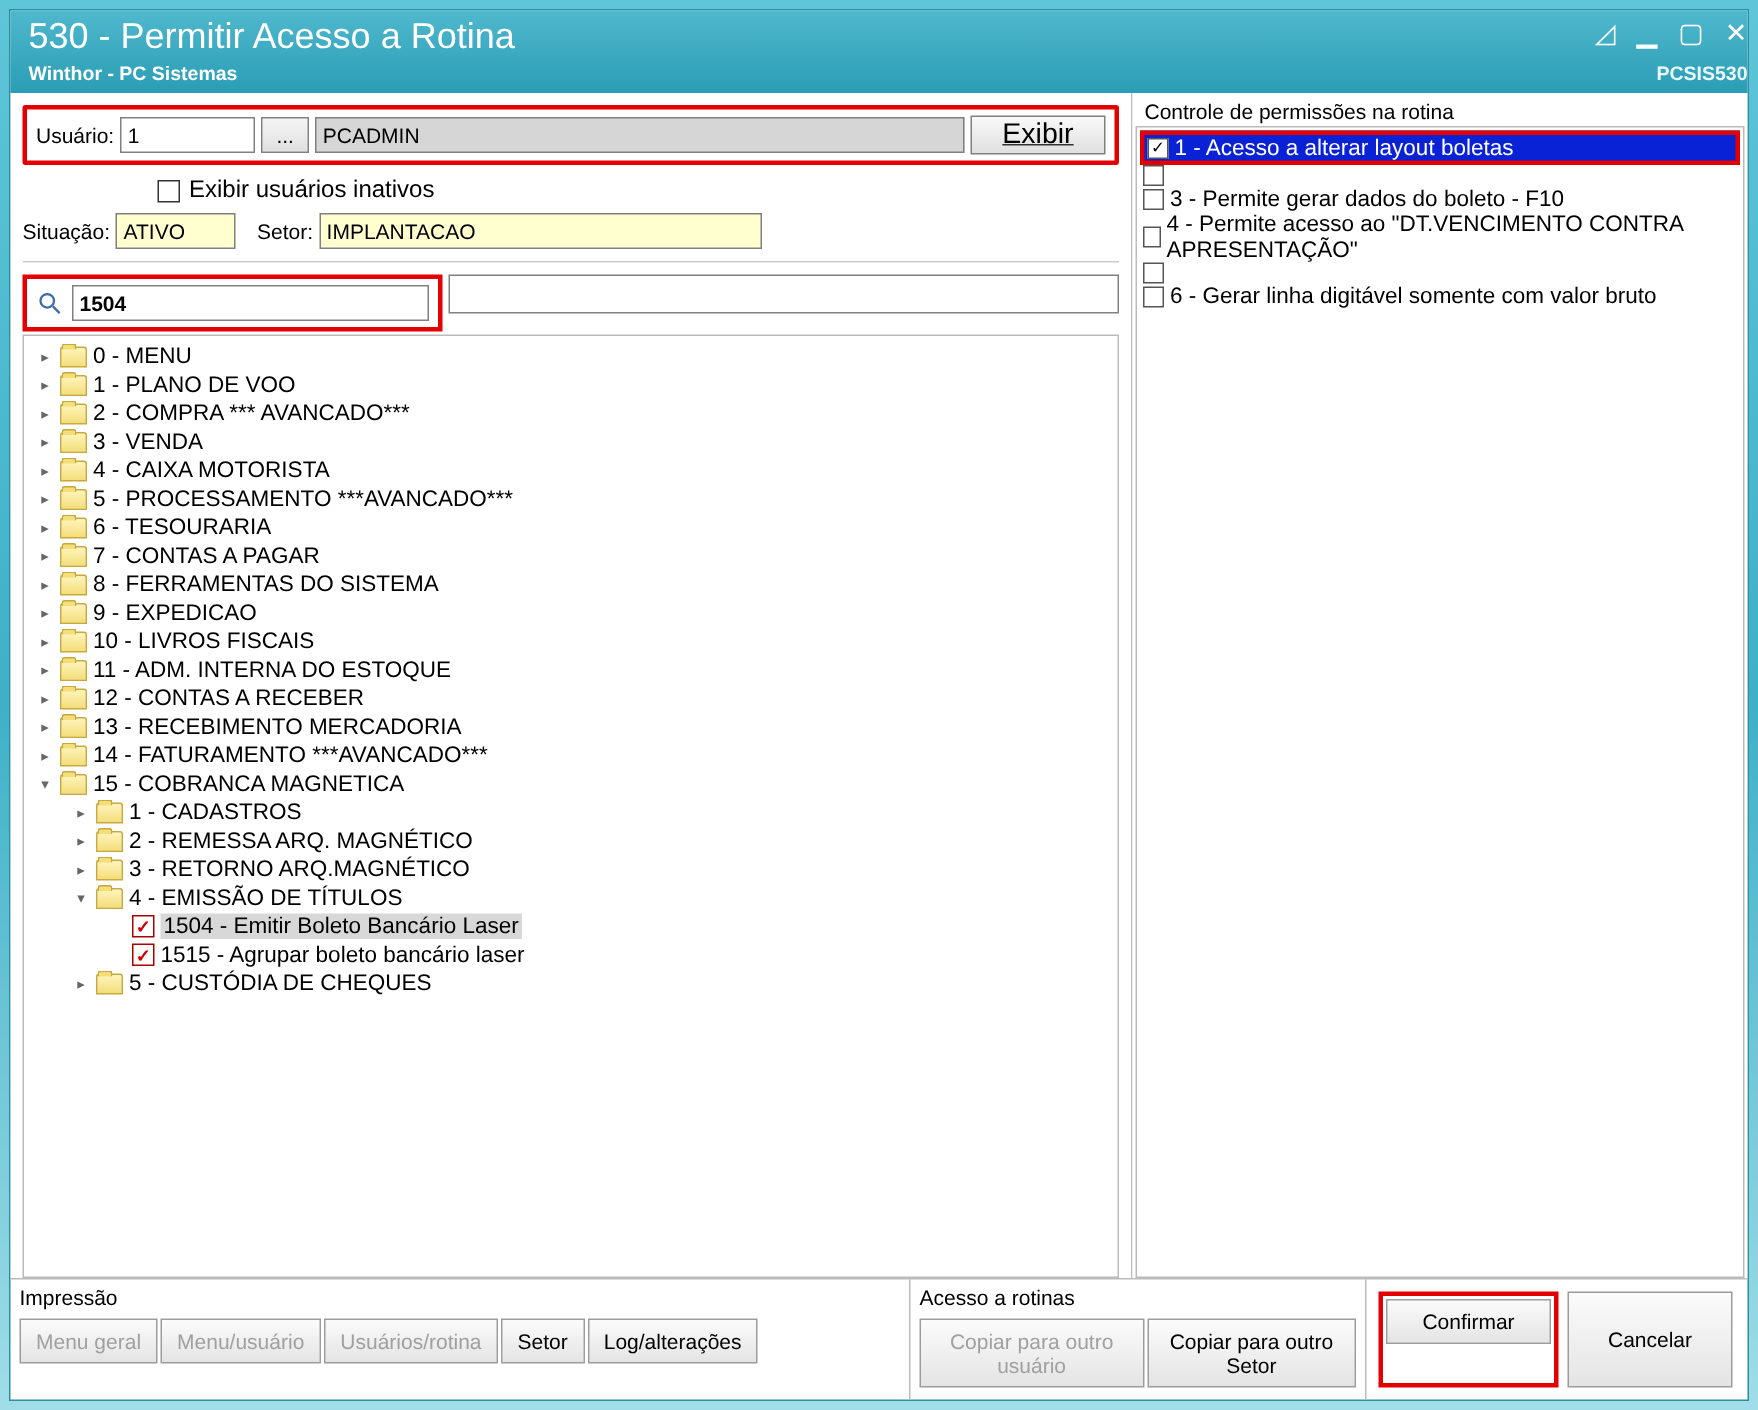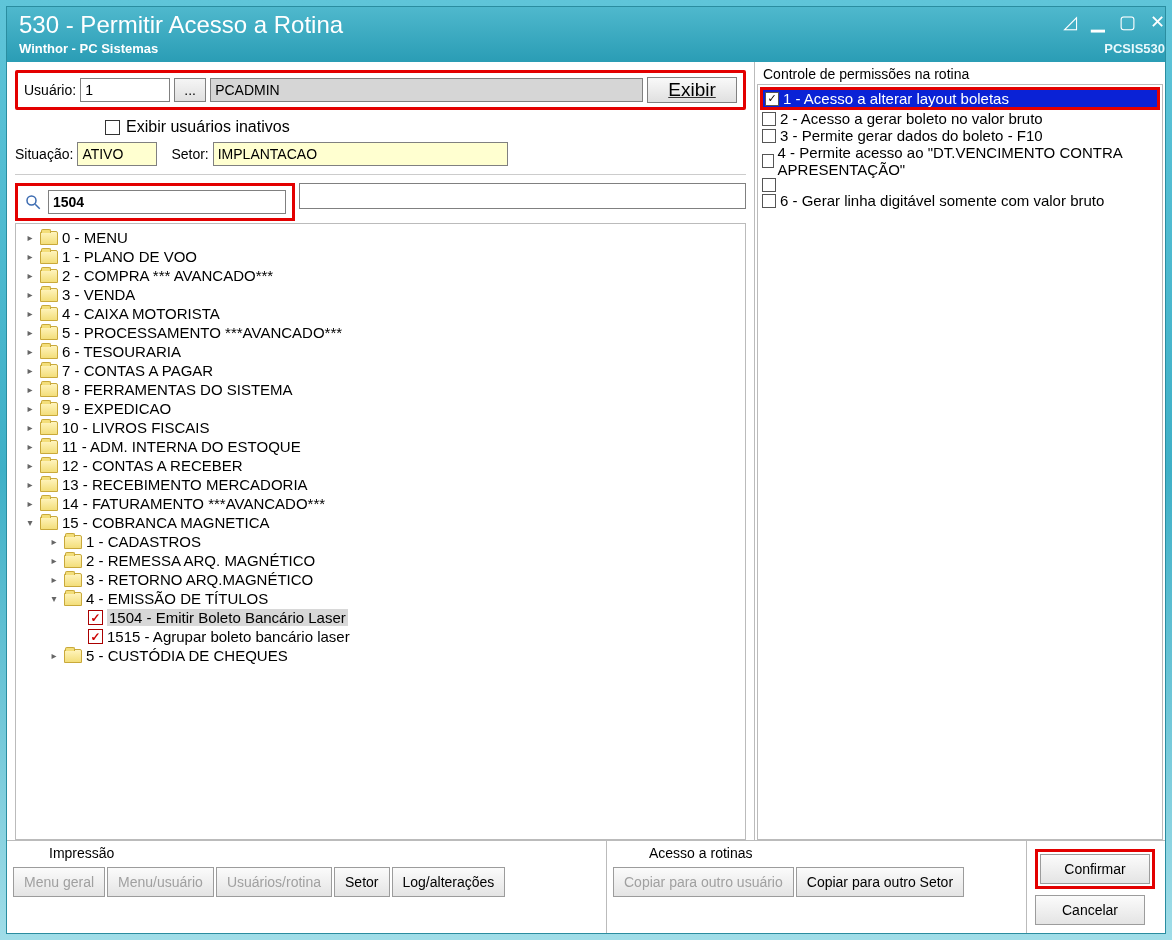--- a/index.html
+++ b/index.html
@@ -46,22 +46,22 @@
 .tree-row.selected span.txt { background: #d8d8d8; padding: 0 2px; }
 .right-title { font-size: 14px; padding: 2px 6px; }
 .perm-list { flex: 1; border: 1px solid #bbb; overflow-y: auto; font-size: 15px; padding: 2px 2px; background:#fff;}
 .perm-row { display: flex; align-items: center; gap: 4px; padding: 0 2px; }
 .perm-row.sel { background: #0a22d6; color: #fff; border: 3px solid #e30000; }
 .perm-check { width: 14px; height: 14px; border: 1px solid #555; display: inline-flex; align-items:center; justify-content:center; font-size:11px; background:#fff; color:#000;}
 .footer { display: flex; border-top: 1px solid #bbb; }
 .footer-group { padding: 4px 6px 8px 6px; }
 .footer-group.left { width: 600px; border-right: 1px solid #bbb; }
 .footer-group.mid { flex: 1; border-right: 1px solid #bbb; }
-.footer-group.right { padding: 8px 10px 8px 8px; display:flex; flex-direction:column; gap:6px;}
-.fg-title { font-size: 14px; margin-bottom: 6px; margin-left: 36px; }
+.footer-group.right { padding: 8px 10px 8px 8px; display:flex; flex-direction:row; gap:6px;}
+.fg-title { font-size: 14px; margin-bottom: 6px; }
 .btn-row { display: flex; gap: 2px; }
 .btn { border: 1px solid #9c9c9c; background: linear-gradient(#fbfbfb,#e4e4e4); font-size: 14px; padding: 6px 10px; cursor: pointer; }
 .btn.disabled { color: #a0a0a0; }
 .btn.confirm { width: 110px; }
 .confirm-wrap { border: 3px solid #e30000; padding: 2px; }
 
 .tree::-webkit-scrollbar{width:18px;}
 .tree::-webkit-scrollbar-track{background:#f0f0f0;border-left:1px solid #ccc;}
 .tree::-webkit-scrollbar-thumb{background:#cdcdcd;border:1px solid #aaa;}
 </style>
@@ -236,21 +236,20 @@
 
     <div class="right-pane">
       <div class="right-title">Controle de permissões na rotina</div>
       <div class="perm-list" id="perm-list">
           <div class="perm-row sel">
             <span class="perm-check">✓</span>
             <span>1 - Acesso a alterar layout boletas</span>
           </div>
           <div class="perm-row">
             <span class="perm-check"></span>
-            <span>2 - Acesso a gerar boleto no valor bruto</span>
           </div>
           <div class="perm-row">
             <span class="perm-check"></span>
             <span>3 - Permite gerar dados do boleto - F10</span>
           </div>
           <div class="perm-row">
             <span class="perm-check"></span>
             <span>4 - Permite acesso ao "DT.VENCIMENTO CONTRA APRESENTAÇÃO"</span>
           </div>
           <div class="perm-row">

